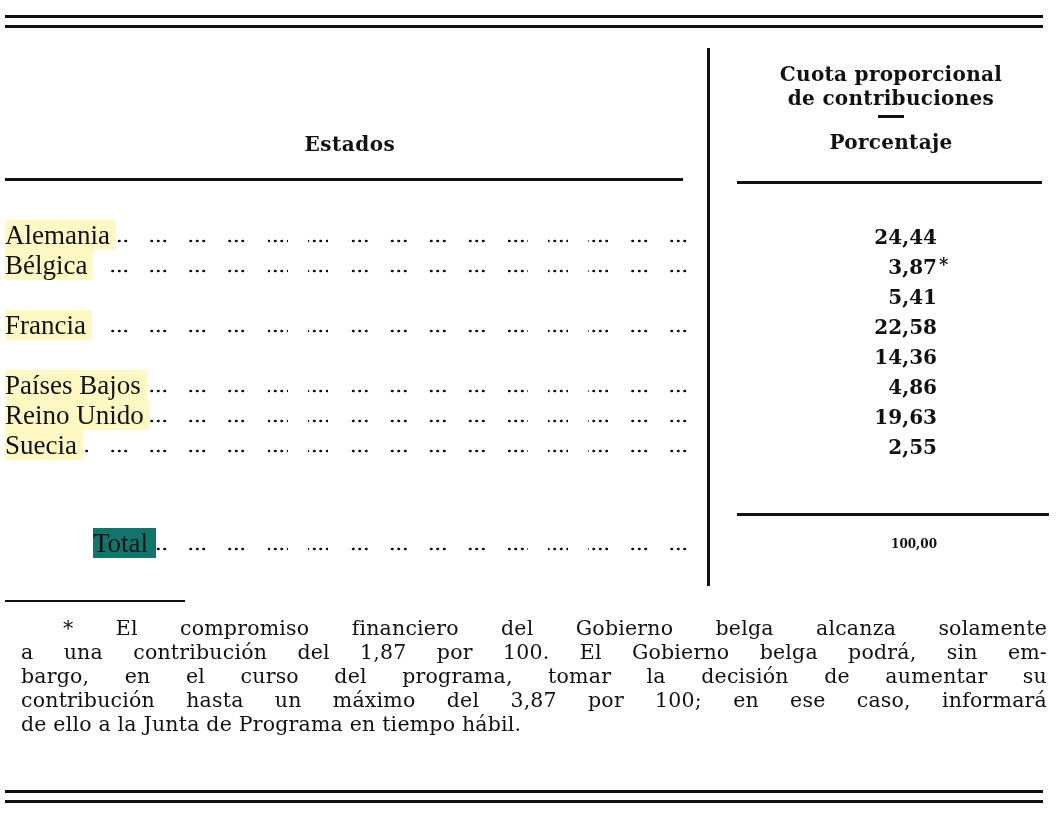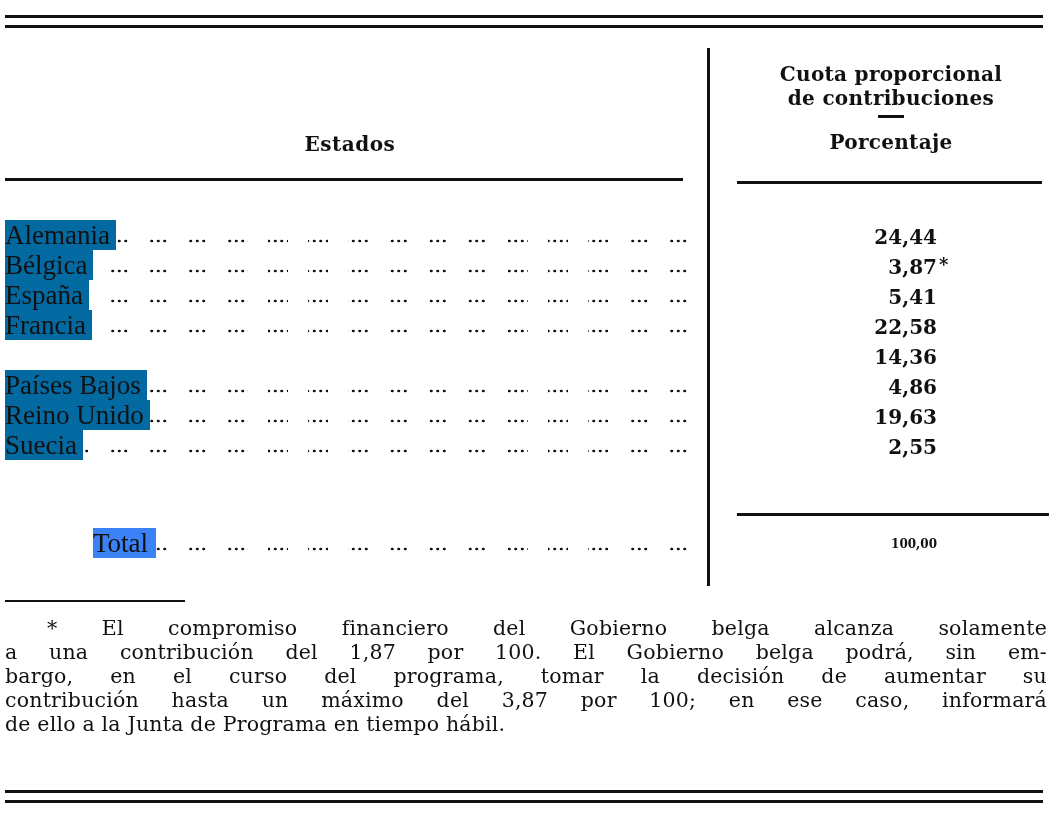--- a/index.html
+++ b/index.html
@@ -74,21 +74,21 @@
       width: 683px;
       top: 0;
       height: 30px;
       overflow: hidden;
       white-space: nowrap;
       font-family: "Liberation Serif", serif;
       font-size: 27px;
       line-height: 30px;
     }
     .row .name {
-      background: #0369a1;
+      background: #fef9c3;
       padding-right: 6px;
       position: relative;
       z-index: 2;
     }
     .row .leader {
       position: absolute;
       left: 0;
       right: 0;
       bottom: 7px;
       height: 4px;
@@ -131,21 +131,21 @@
       width: 595px;
       top: 0;
       height: 32px;
       overflow: hidden;
       white-space: nowrap;
       font-family: "Liberation Serif", serif;
       font-size: 27px;
       line-height: 32px;
     }
     .total-row .name {
-      background: #3b82f6;
+      background: #0f766e;
       padding-right: 8px;
       position: relative;
       z-index: 2;
     }
     .total-row .leader {
       position: absolute;
       left: 0;
       right: 0;
       bottom: 8px;
       height: 4px;
@@ -177,20 +177,21 @@
       font-size: 20.5px;
       line-height: 24px;
       text-align: justify;
       letter-spacing: 0.2px;
     }
     .footnote .line {
       display: block;
       text-align: justify;
       text-align-last: justify;
       white-space: nowrap;
+      margin-left: 16px;
     }
     .footnote .line.last {
       text-align-last: left;
     }
     .footnote .indent {
       padding-left: 42px;
     }
   </style>
 </head>
 <body>
@@ -215,21 +216,20 @@
 <div class="rows">
   <div class="row">
     <div class="name-cell"><span class="name">Alemania</span><span class="leader"></span></div>
     <div class="value"><span>24,44</span></div>
   </div>
   <div class="row">
     <div class="name-cell"><span class="name">Bélgica</span><span class="leader"></span></div>
     <div class="value"><span>3,87</span><span class="note">*</span></div>
   </div>
   <div class="row">
-    <div class="name-cell"><span class="name">España</span><span class="leader"></span></div>
     <div class="value"><span>5,41</span></div>
   </div>
   <div class="row">
     <div class="name-cell"><span class="name">Francia</span><span class="leader"></span></div>
     <div class="value"><span>22,58</span></div>
   </div>
   <div class="row">
     <div class="value"><span>14,36</span></div>
   </div>
   <div class="row">

